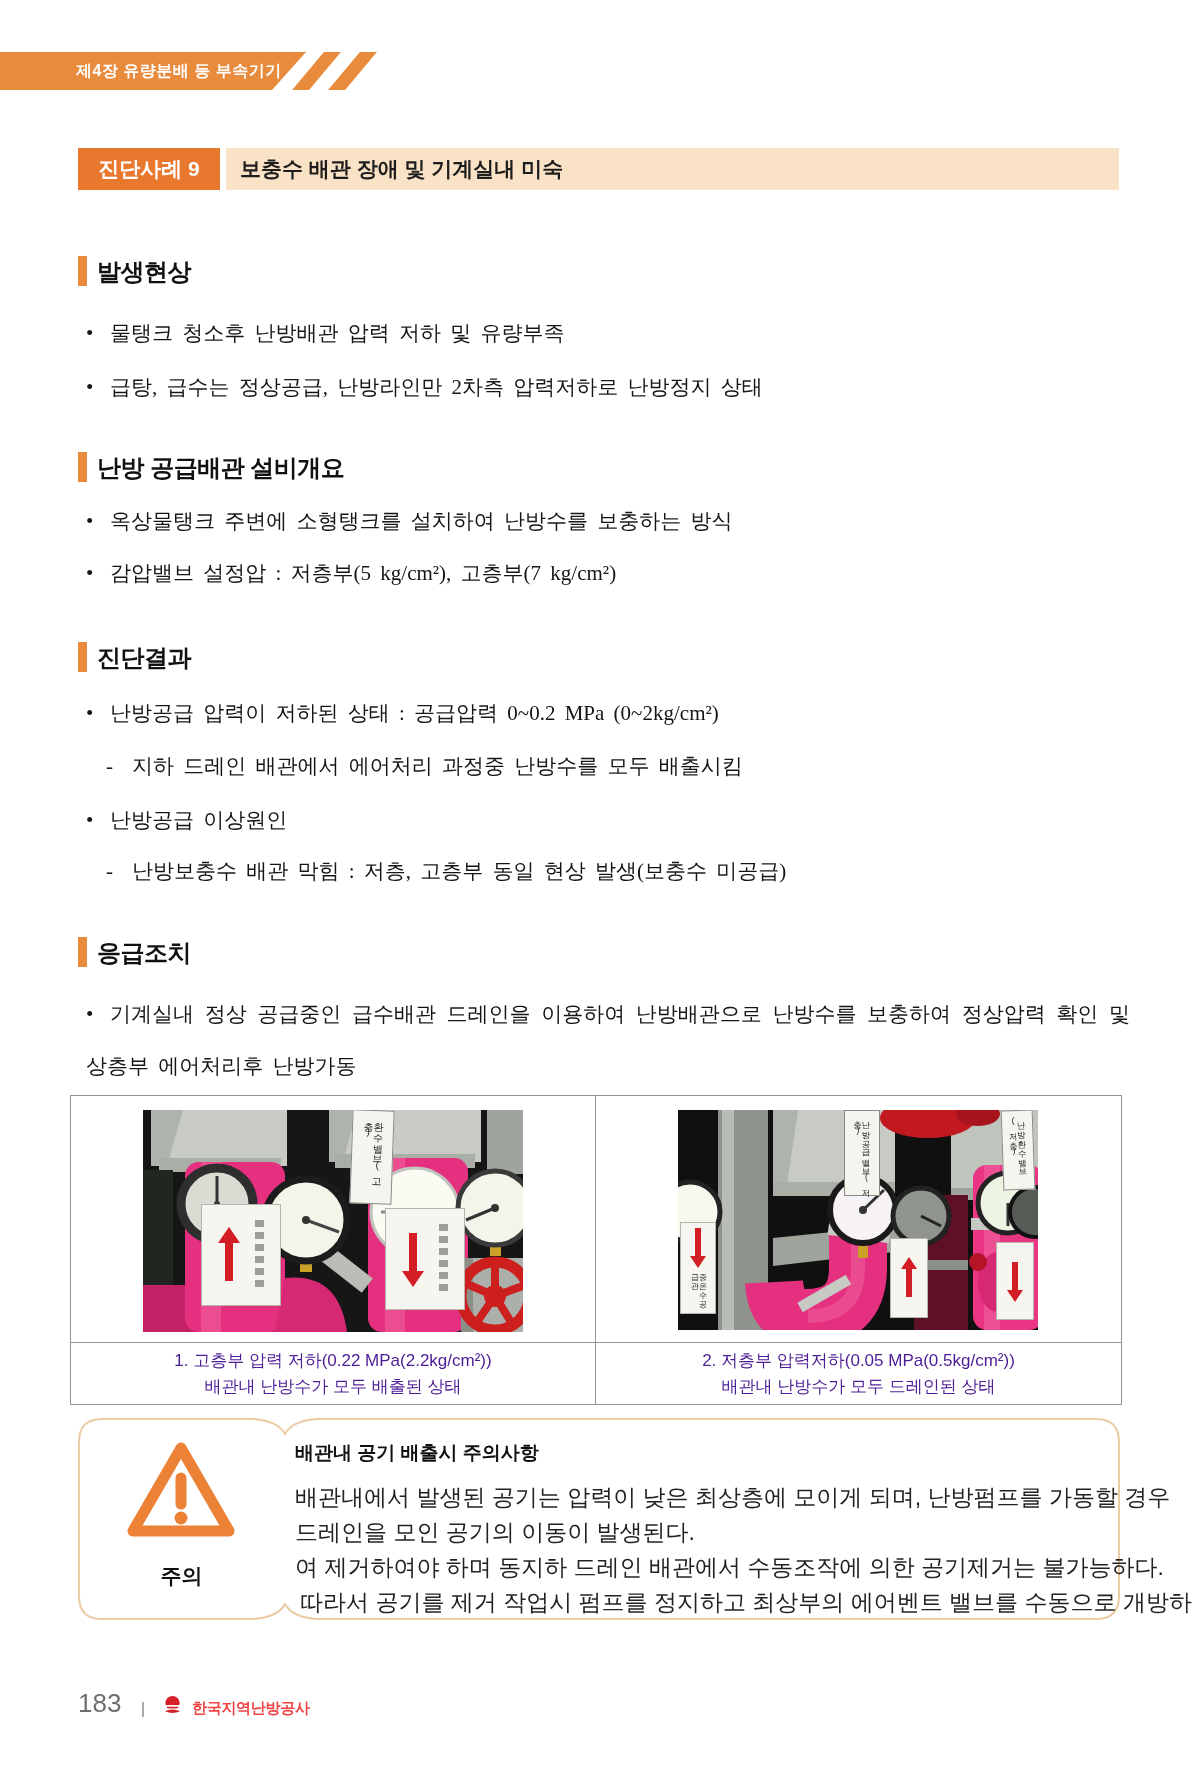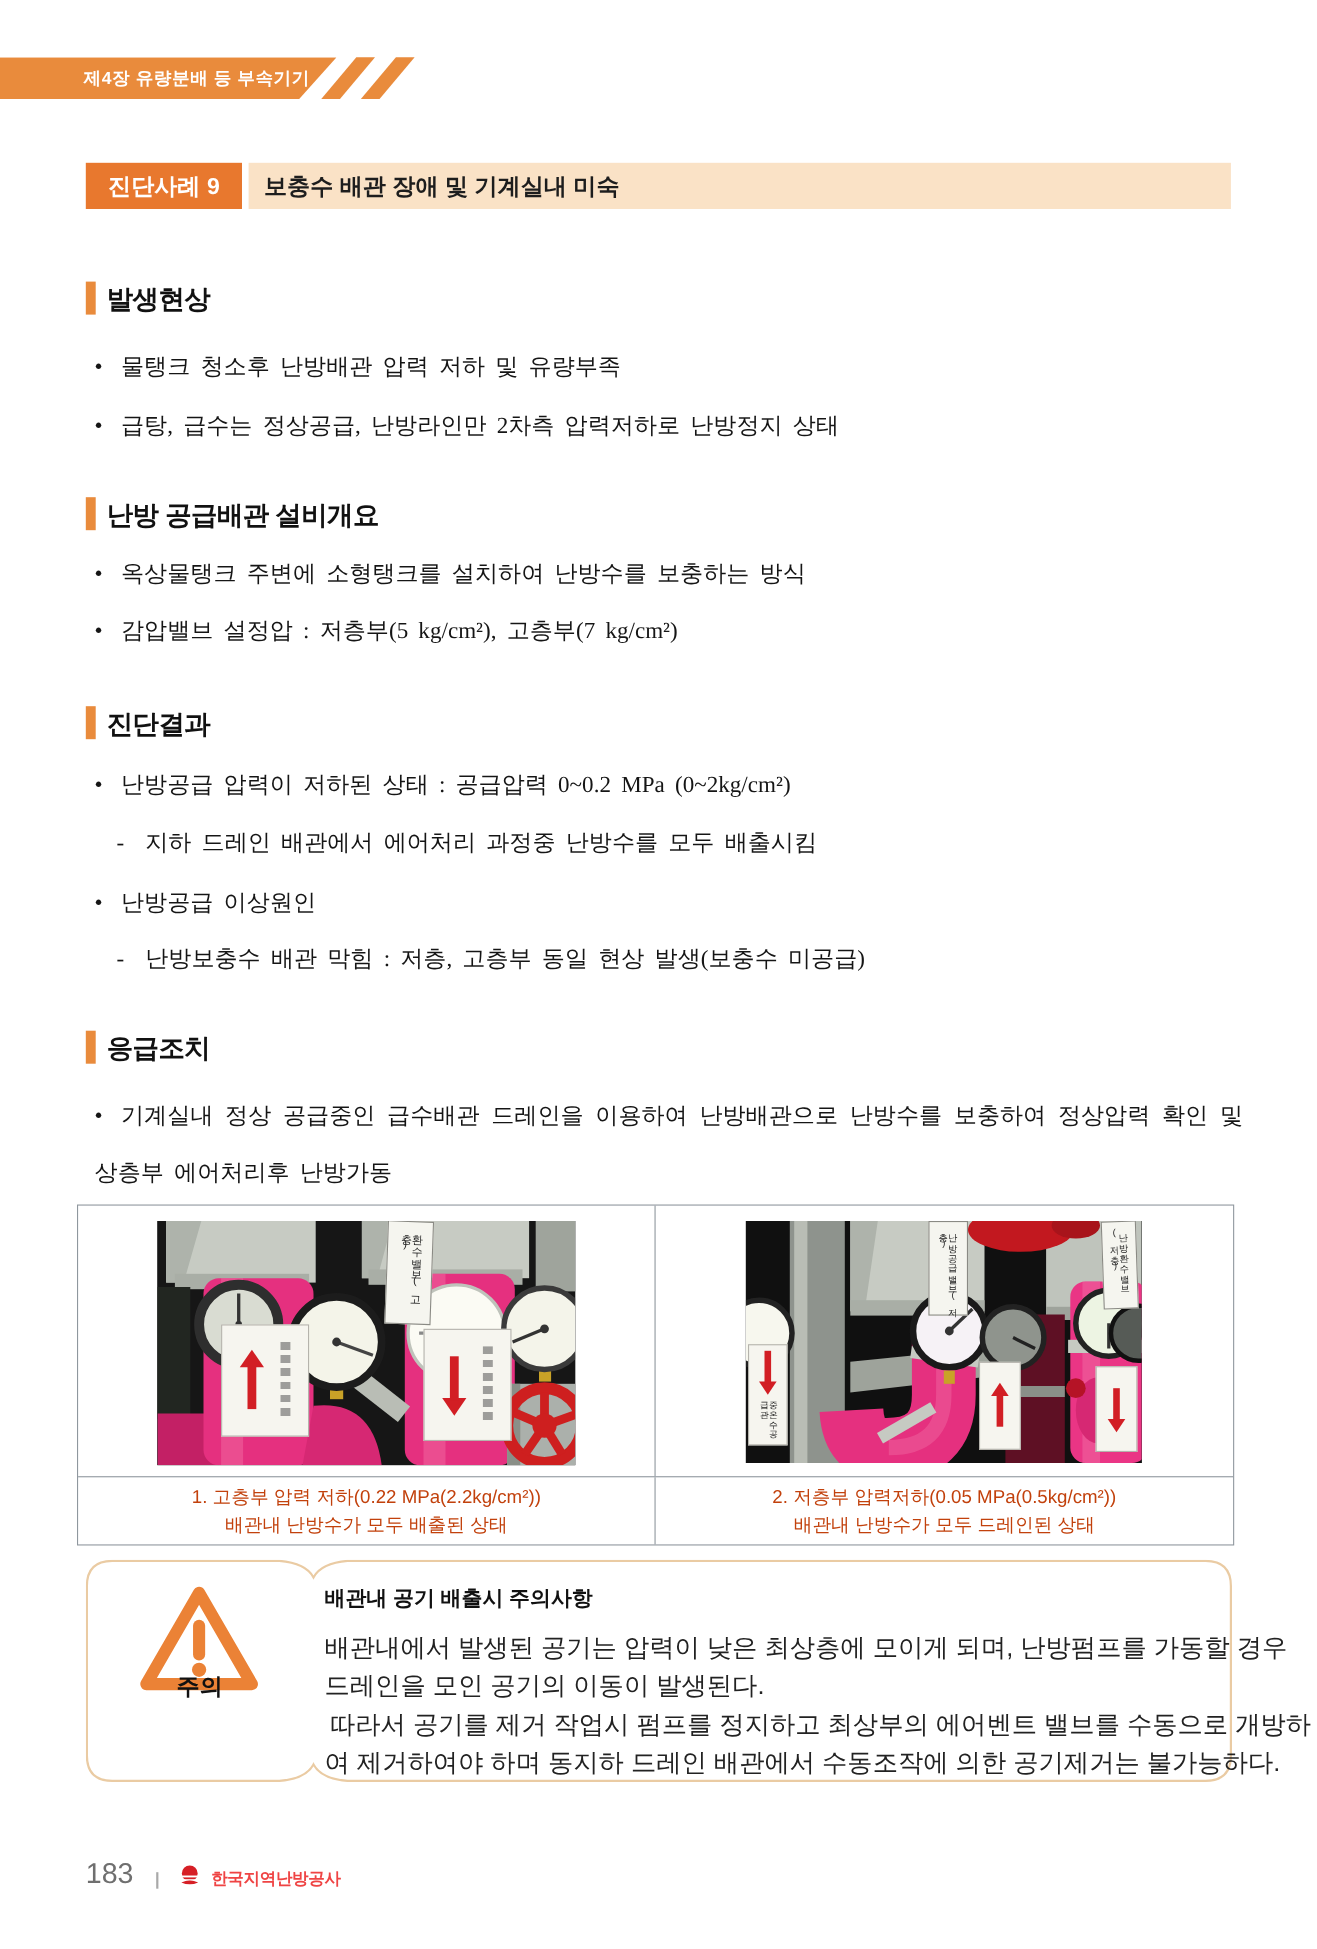--- a/index.html
+++ b/index.html
@@ -40,21 +40,21 @@
   .para .mk{float:left;width:24px;}
 
   
   .fig-table{top:1095px;left:70px;width:1052px;height:310px;border:1px solid #8f979e;
     box-sizing:border-box;display:flex;flex-direction:column;background:#fff;}
   .fig-row{display:flex;flex:none;height:246px;}
   .fig-cell{width:50%;box-sizing:border-box;position:relative;}
   .fig-cell.first{border-right:1px solid #8f979e;}
   .cap-row{display:flex;flex:1;border-top:1px solid #8f979e;}
   .cap-cell{width:50%;box-sizing:border-box;display:flex;flex-direction:column;
-    align-items:center;justify-content:center;font-size:17px;line-height:26px;color:#c2410c;}
+    align-items:center;justify-content:center;font-size:17px;line-height:26px;color:#4c1d95;}
   .cap-cell.first{border-right:1px solid #8f979e;}
 
   .photo{position:absolute;top:14px;background:#141414;overflow:hidden;}
   .photo.p1{left:72px;width:380px;height:222px;}
   .photo.p2{left:82px;width:360px;height:220px;}
   .photo svg{position:absolute;left:0;top:0;}
 
   .tag{position:absolute;background:#f5f5ef;border:1px solid #8a8a84;
     display:flex;align-items:flex-start;justify-content:center;padding-top:4px;box-sizing:border-box;}
   .vtext{writing-mode:vertical-rl;text-orientation:upright;font-size:10px;color:#222;
@@ -74,21 +74,21 @@
   .arrow.small{width:16px;height:42px;}
   .arrow.small:before{border-left-width:8px;border-right-width:8px;}
   .arrow.small.up:before{border-bottom-width:12px;}
   .arrow.small.down:before{border-top-width:12px;}
   .arrow.small:after{left:5px;width:6px;}
   .arrow.small.up:after{top:10px;height:30px;}
   .arrow.small.down:after{bottom:10px;height:30px;}
 
   
   .warn-outline{top:1418px;left:78px;}
-  .warn-label{top:1519px;left:78px;width:207px;text-align:center;
+  .warn-label{top:1562px;left:78px;width:207px;text-align:center;
     font-weight:bold;font-size:21px;color:#111;}
   .warn-tri{top:1434px;left:121px;}
   .warn-title{top:1440px;left:295px;font-weight:bold;font-size:19px;color:#111;}
   .warn-body{top:1480px;left:295px;width:812px;font-size:23px;color:#222;}
   .warn-body .wline{line-height:35px;white-space:nowrap;}
   .warn-body .wline.indent{padding-left:5px;}
 
   
   .page-num{left:78px;top:1688px;font-size:26px;color:#6f6f6f;}
   .pn-bar{left:142px;top:1702px;width:2px;height:15px;background:#a9a9a9;}
@@ -298,22 +298,22 @@
 <svg class="abs warn-tri" width="120" height="112" viewBox="0 0 120 112">
   <path d="M60,14 L108,97 L12,97 Z" fill="none" stroke="#EB8236" stroke-width="11" stroke-linejoin="round"></path>
   <line x1="60" y1="44" x2="60" y2="70" stroke="#EB8236" stroke-width="11" stroke-linecap="round"></line>
   <circle cx="60" cy="84" r="6.5" fill="#EB8236"></circle>
 </svg>
 <div class="abs warn-label">주의</div>
 <div class="abs warn-title">배관내 공기 배출시 주의사항</div>
 <div class="abs warn-body">
   <div class="wline">배관내에서 발생된 공기는 압력이 낮은 최상층에 모이게 되며, 난방펌프를 가동할 경우</div>
   <div class="wline">드레인을 모인 공기의 이동이 발생된다.</div>
+  <div class="wline">여 제거하여야 하며 동지하 드레인 배관에서 수동조작에 의한 공기제거는 불가능하다.</div>
   <div class="wline indent">따라서 공기를 제거 작업시 펌프를 정지하고 최상부의 에어벤트 밸브를 수동으로 개방하</div>
-  <div class="wline">여 제거하여야 하며 동지하 드레인 배관에서 수동조작에 의한 공기제거는 불가능하다.</div>
 </div>
 
 <div class="abs page-num">183</div>
 <div class="abs pn-bar"></div>
 <svg class="abs logo" viewBox="0 0 24 24">
   <circle cx="12" cy="9.5" r="7.5" fill="#D61F26"></circle>
   <rect x="2" y="11.5" width="20" height="1.8" fill="#ffffff"></rect>
   <rect x="2" y="15" width="20" height="1.6" fill="#ffffff"></rect>
   <path d="M4,18 Q12,14.5 20,18 Q12,21.5 4,18 Z" fill="#D61F26"></path>
 </svg>

